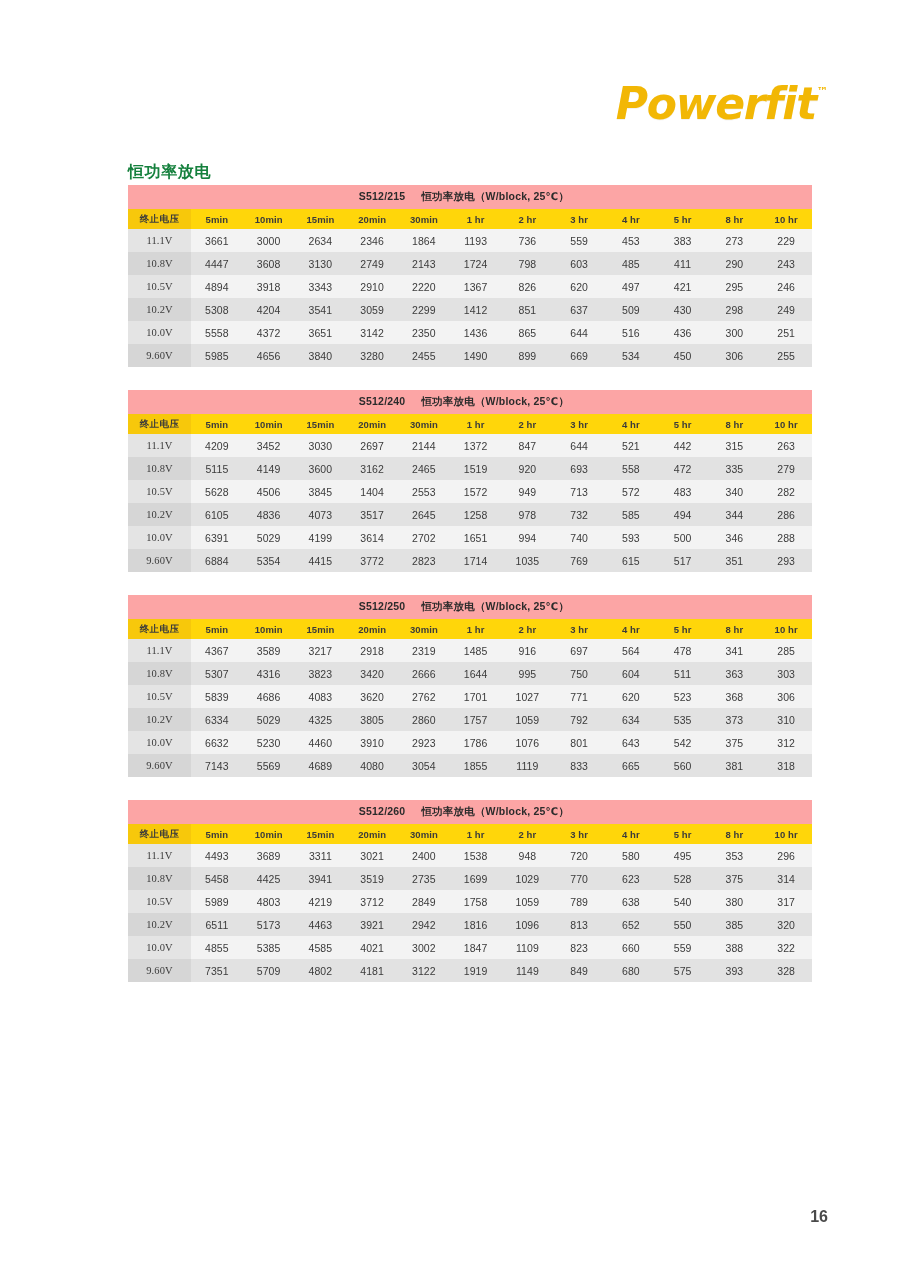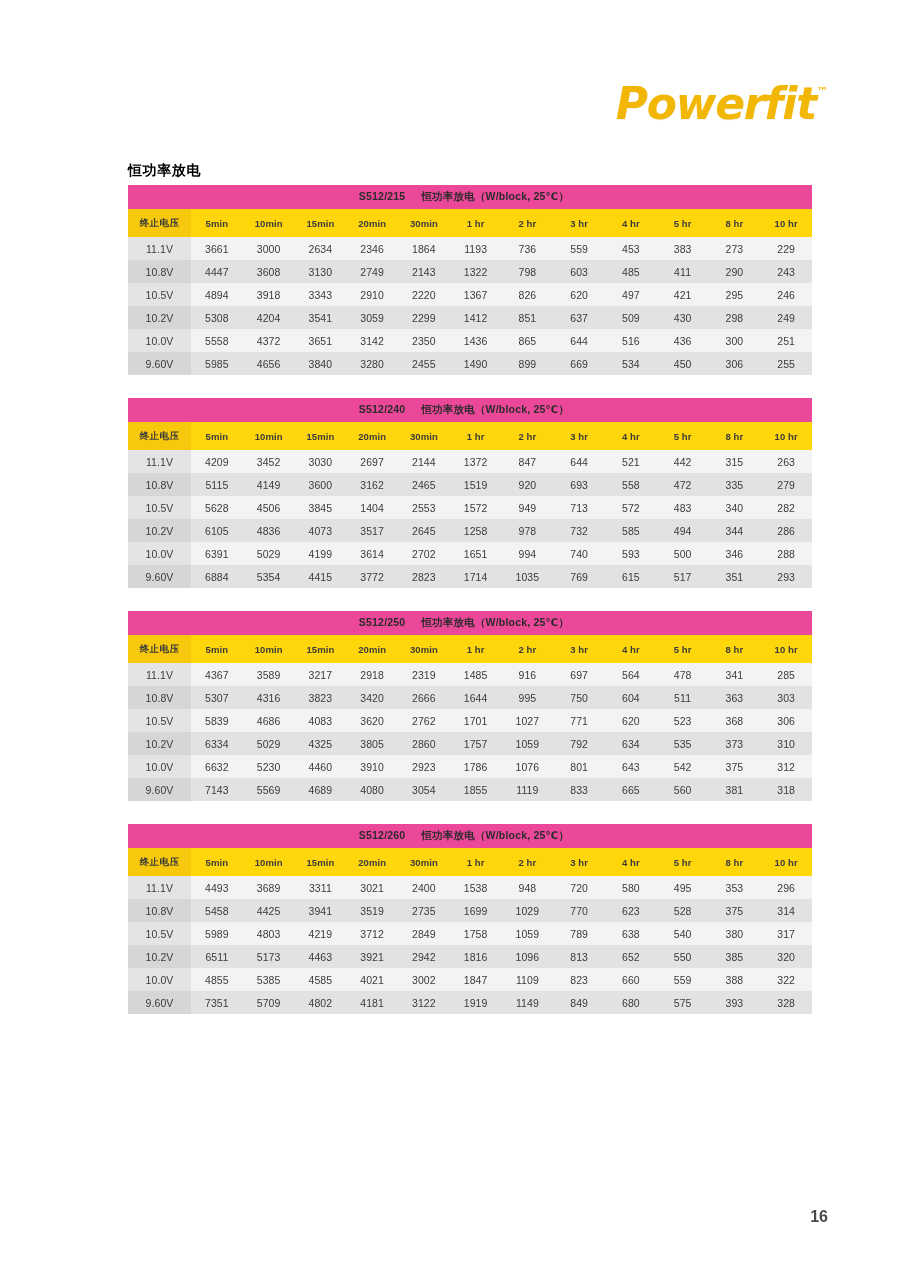--- a/index.html
+++ b/index.html
@@ -41,23 +41,23 @@
     color: #F2B705;
     margin-top: 4px;
     margin-left: 1px;
   }
 
   
   .page-heading {
     position: absolute;
     left: 128px;
     top: 162px;
-    font-size: 14px;
+    font-size: 16px;
     font-weight: 700;
-    color: #000000;
+    color: #15803d;
     letter-spacing: 0.6px;
   }
 
   
   .tables {
     position: absolute;
     left: 128px;
     top: 185px;
     width: 684px;
   }
@@ -67,41 +67,41 @@
   }
   table.spec {
     width: 100%;
     border-collapse: collapse;
     table-layout: fixed;
   }
   table.spec col.c-volt { width: 63px; }
 
   
   .title-row td {
-    background: #ec4899;
+    background: #fca5a5;
     height: 24px;
     padding: 0;
     vertical-align: middle;
   }
   .title-inner {
     display: block;
     text-align: center;
     padding-right: 12px;
     font-size: 10.5px;
     font-weight: 700;
     color: #2b2b2b;
     letter-spacing: 0.2px;
     white-space: nowrap;
   }
   .title-model { margin-right: 16px; }
   .title-unit { font-weight: 700; }
 
   
   .head-row th {
-    height: 28px;
+    height: 20px;
     padding: 0;
     font-size: 9.5px;
     font-weight: 700;
     color: #3b3b3b;
     background: #FFD60A;
     text-align: center;
     vertical-align: middle;
     letter-spacing: 0.1px;
   }
   .head-row th.volt-head {
@@ -117,21 +117,21 @@
     font-size: 10.5px;
     text-align: center;
     vertical-align: middle;
     color: #3b3b3b;
     letter-spacing: 0.1px;
   }
   tbody tr.odd td { background: #F3F3F3; }
   tbody tr.even td { background: #E2E2E2; }
   tbody tr.odd td.volt-cell { background: #E4E4E4; }
   tbody tr.even td.volt-cell { background: #D6D6D6; }
-  td.volt-cell { font-size: 10.5px; color: #3b3b3b; }
+  td.volt-cell { font-size: 10.5px; color: #3b3b3b; font-family: Liberation Serif, serif; }
 
   
   .page-number {
     position: absolute;
     right: 72px;
     bottom: 47px;
     font-size: 16px;
     font-weight: 700;
     color: #4a4a4a;
   }
@@ -202,21 +202,21 @@
             <td>273</td>
             <td>229</td>
           </tr>
           <tr class="even">
             <td class="volt-cell">10.8V</td>
             <td>4447</td>
             <td>3608</td>
             <td>3130</td>
             <td>2749</td>
             <td>2143</td>
-            <td>1322</td>
+            <td>1724</td>
             <td>798</td>
             <td>603</td>
             <td>485</td>
             <td>411</td>
             <td>290</td>
             <td>243</td>
           </tr>
           <tr class="odd">
             <td class="volt-cell">10.5V</td>
             <td>4894</td>

